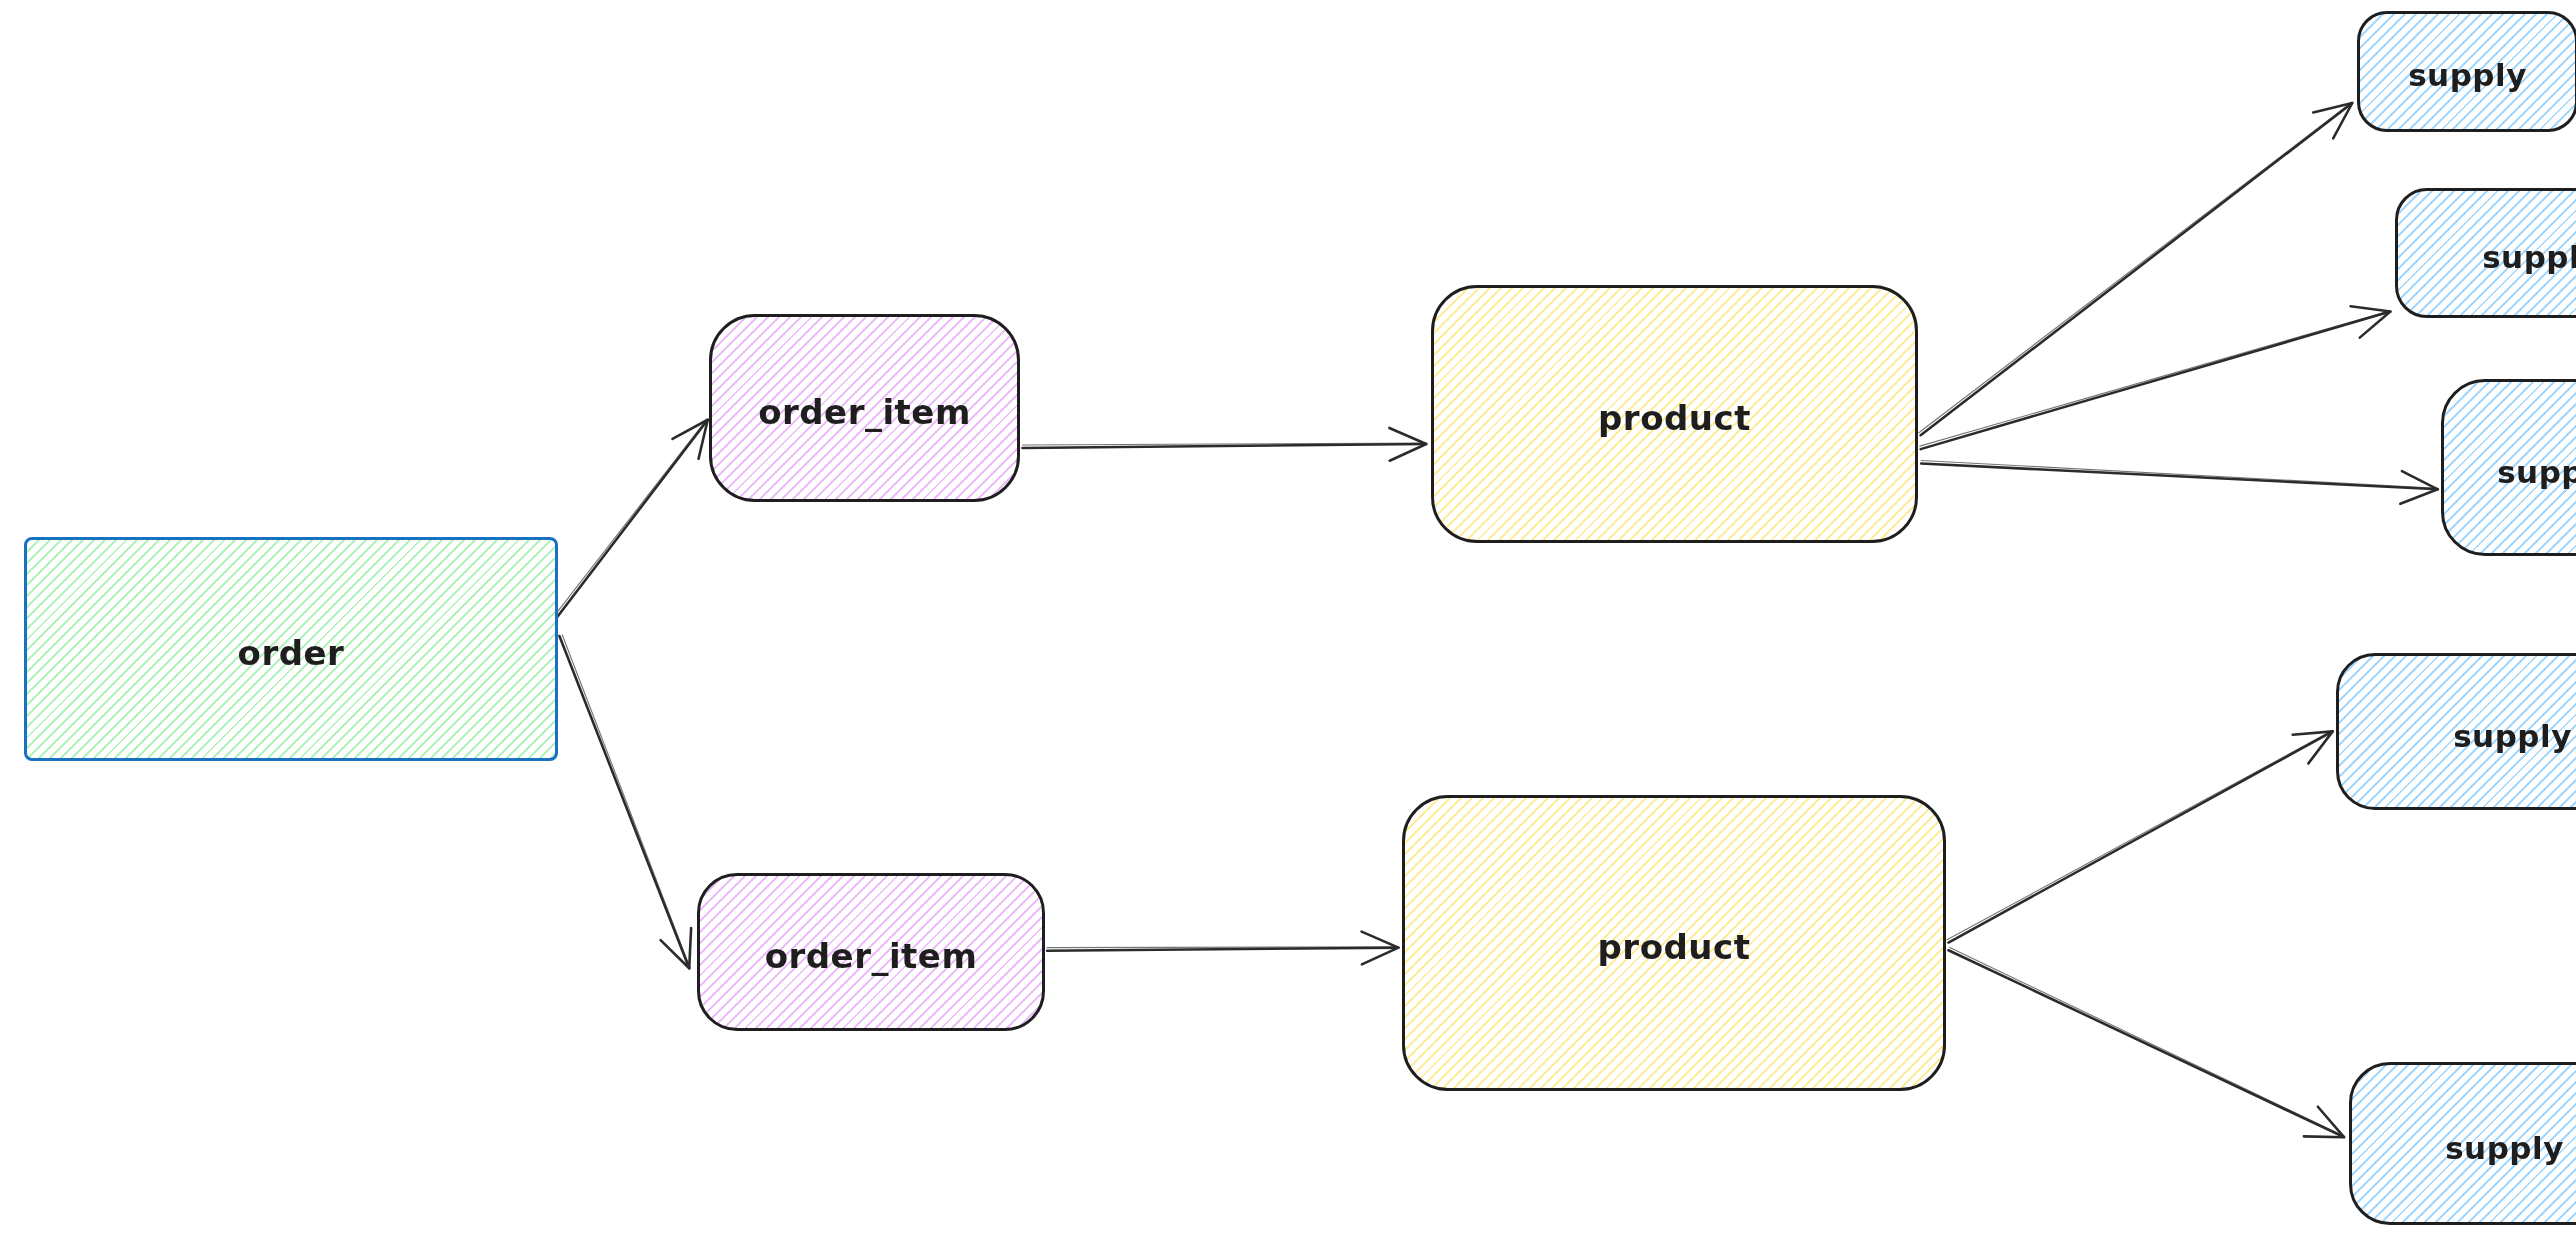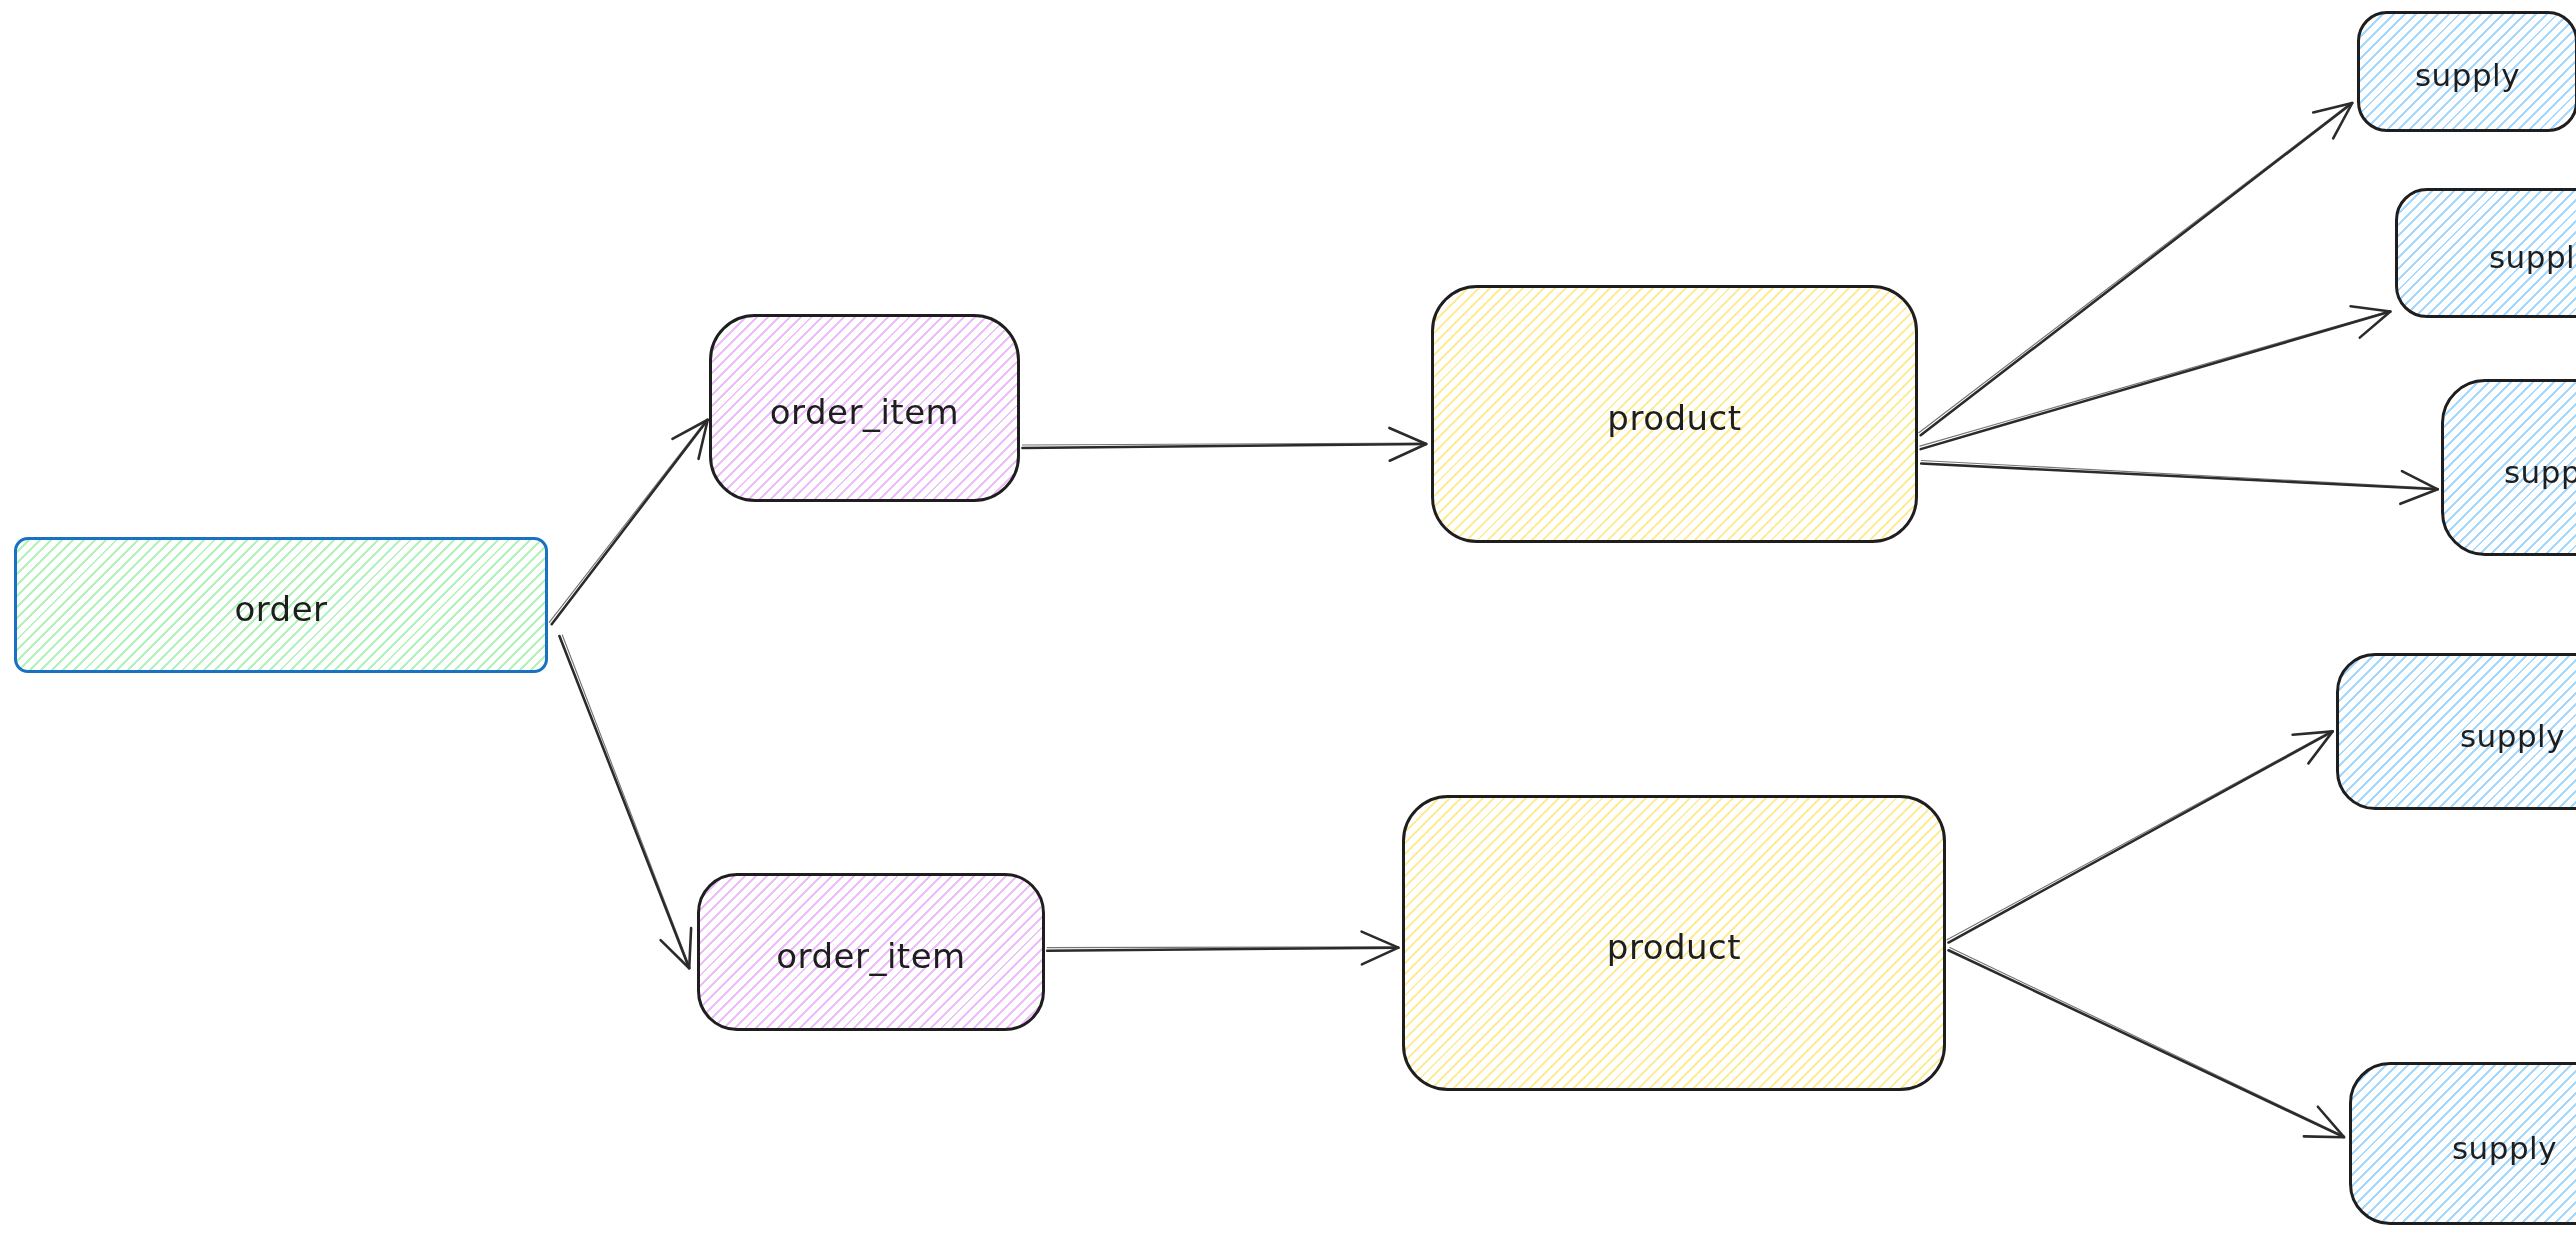--- a/index.html
+++ b/index.html
@@ -29,21 +29,21 @@
     box-sizing: border-box;
     display: flex;
     align-items: center;
     justify-content: center;
     background-color: #ffffff;
   }
   .node .label {
     color: #1e1e1e;
     white-space: nowrap;
     letter-spacing: 0.5px;
-    font-weight: 400;
+    font-weight: 700;
     margin-top: 8px;
   }
   .shaft {
     fill: none;
     stroke-linecap: round;
   }
   .head {
     fill: none;
     stroke-linecap: round;
     stroke-linejoin: round;
@@ -93,21 +93,21 @@
         <path class="shaft" d="M 3782 1830 L 4528 1420" stroke="#2b2b2b" stroke-width="5"></path>
         <path class="shaft" d="M 3779.1101110963186 1824.7418118972046 L 4527.133033328896 1418.4225435691612" stroke="#2b2b2b" stroke-width="2.2" opacity="0.65"></path>
         <path class="head" d="M 4480.903457076863 1482.1764878767617 L 4528 1420 L 4450.265514451784 1426.4303776369848" stroke="#2b2b2b" stroke-width="5"></path>
       </g>
       <g>
         <path class="shaft" d="M 3782 1845 L 4550 2208" stroke="#2b2b2b" stroke-width="5"></path>
         <path class="shaft" d="M 3784.5639627990026 1839.575417549218 L 4550.7691888397 2206.3726252647652" stroke="#2b2b2b" stroke-width="2.2" opacity="0.65"></path>
         <path class="head" d="M 4472.018084635785 2206.320453594431 L 4550 2208 L 4499.200633082062 2148.8102684518954" stroke="#2b2b2b" stroke-width="5"></path>
       </g>
     </svg>
-<div class="node" style="left: 14px; top: 537px; width: 534px; height: 136px; border-radius: 14px; border: 3.1px solid rgb(25, 113, 194); background-image: repeating-linear-gradient(135deg, rgb(178, 242, 187) 0px, rgb(178, 242, 187) 2.1px, rgba(255, 255, 255, 0) 2.1px, rgba(255, 255, 255, 0) 7.7px);">
+<div class="node" style="left: 24px; top: 537px; width: 534px; height: 224px; border-radius: 8px; border: 3.1px solid rgb(25, 113, 194); background-image: repeating-linear-gradient(135deg, rgb(178, 242, 187) 0px, rgb(178, 242, 187) 2.1px, rgba(255, 255, 255, 0) 2.1px, rgba(255, 255, 255, 0) 7.7px);">
       <span class="label" style="font-size: 34px;">order</span>
     </div>
     <div class="node" style="left: 709px; top: 314px; width: 311px; height: 188px; border-radius: 46px; border: 3.1px solid rgb(30, 30, 30); background-image: repeating-linear-gradient(135deg, rgb(238, 190, 250) 0px, rgb(238, 190, 250) 2.1px, rgba(255, 255, 255, 0) 2.1px, rgba(255, 255, 255, 0) 7.7px);">
       <span class="label" style="font-size: 34px;">order_item</span>
     </div>
     <div class="node" style="left: 697px; top: 873px; width: 348px; height: 158px; border-radius: 40px; border: 3.1px solid rgb(30, 30, 30); background-image: repeating-linear-gradient(135deg, rgb(238, 190, 250) 0px, rgb(238, 190, 250) 2.1px, rgba(255, 255, 255, 0) 2.1px, rgba(255, 255, 255, 0) 7.7px);">
       <span class="label" style="font-size: 34px;">order_item</span>
     </div>
     <div class="node" style="left: 1431px; top: 285px; width: 487px; height: 258px; border-radius: 46px; border: 3.1px solid rgb(30, 30, 30); background-image: repeating-linear-gradient(135deg, rgb(255, 236, 153) 0px, rgb(255, 236, 153) 2.1px, rgba(255, 255, 255, 0) 2.1px, rgba(255, 255, 255, 0) 7.7px);">
       <span class="label" style="font-size: 34px;">product</span>

